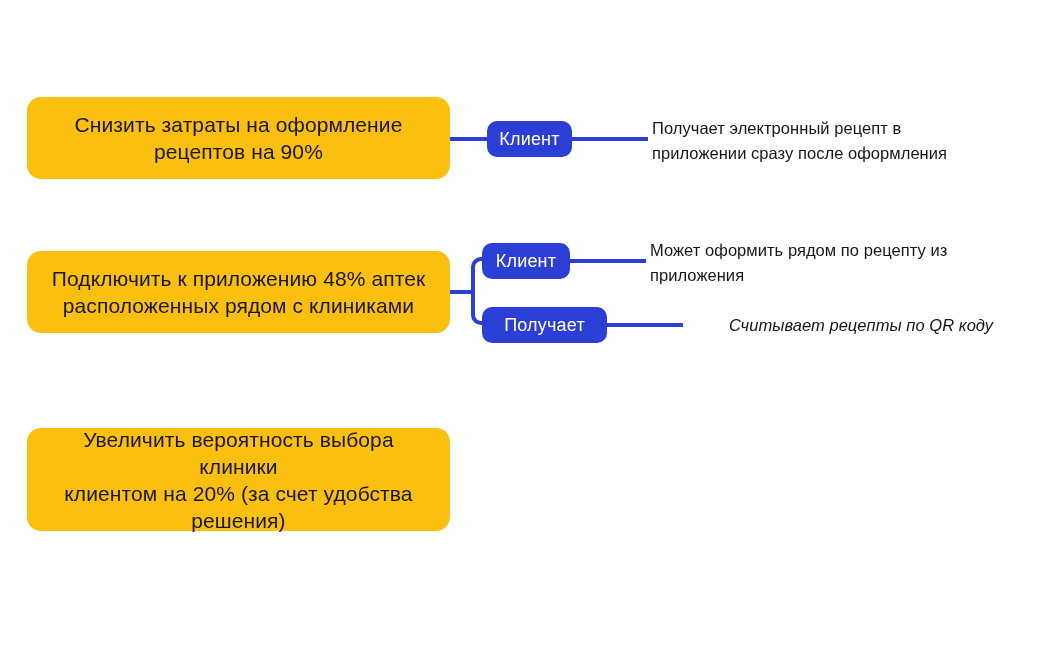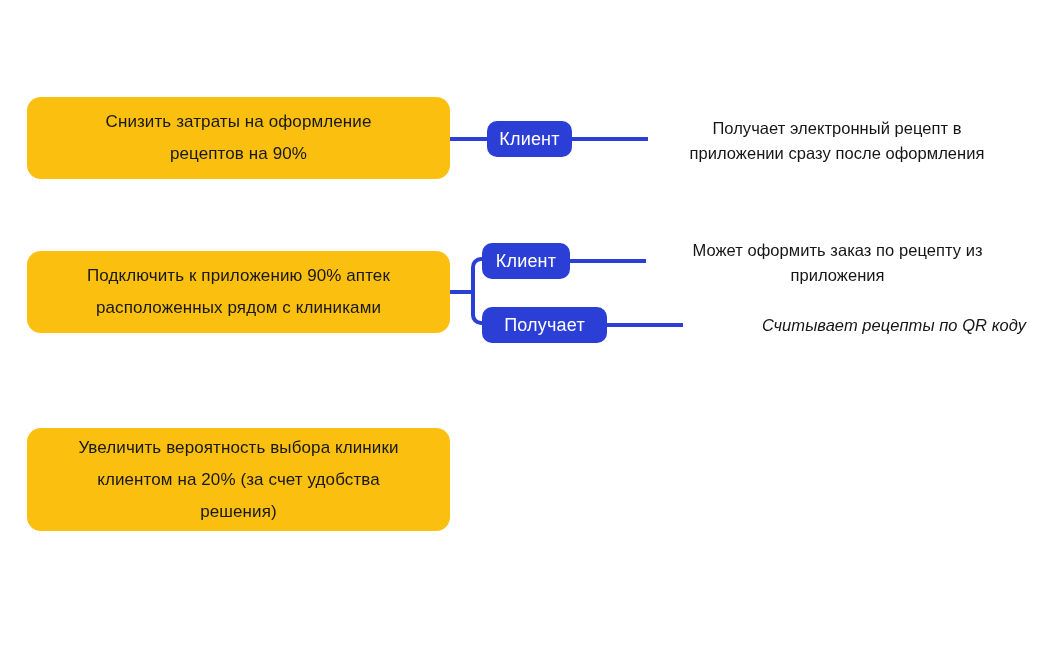--- a/index.html
+++ b/index.html
@@ -27,22 +27,22 @@
     background: #FBBF0F;
     border-radius: 14px;
     box-sizing: border-box;
     display: flex;
     align-items: center;
     justify-content: center;
     text-align: center;
     padding: 6px 22px;
   }
   .goal-card .goal-text {
-    font-size: 17px;
-    line-height: 32px;
+    font-size: 21px;
+    line-height: 27px;
     color: #181818;
     letter-spacing: 0.1px;
     white-space: pre-line;
   }
   #goal-1 { left: 27px;  top: 97px;  width: 423px; height: 82px; }
   #goal-2 { left: 27px;  top: 251px; width: 423px; height: 82px; }
   #goal-3 { left: 27px;  top: 428px; width: 423px; height: 103px; }
 
   
   .role-pill {
@@ -90,21 +90,20 @@
   }
 
   
   .desc {
     position: absolute;
     font-size: 16.5px;
     line-height: 25px;
     color: #161616;
     letter-spacing: 0.05px;
     white-space: pre-line;
-    text-align: center;
   }
   #desc-1 { left: 652px; top: 116px; width: 370px; }
   #desc-2 { left: 650px; top: 238px; width: 375px; }
   #desc-3 { left: 729px; top: 313px; width: 330px; font-style: italic; }
 </style>
 </head>
 <body>
 
 <div class="canvas">
 
@@ -118,37 +117,37 @@
   <div class="role-pill" id="role-1">
     <span class="role-text">Клиент</span>
   </div>
 
   <div class="conn conn-h" id="conn-1-right"></div>
 
   <div class="desc" id="desc-1">Получает электронный рецепт в
 приложении сразу после оформления</div>
 
   <div class="goal-card" id="goal-2">
-    <span class="goal-text">Подключить к приложению 90% аптек
+    <span class="goal-text">Подключить к приложению 48% аптек
 расположенных рядом с клиниками</span>
   </div>
 
   <div class="conn conn-h" id="conn-2-stem"></div>
 
   <svg id="bracket" viewBox="0 0 16 68">
     <path d="M16 2 H10 A8 8 0 0 0 2 10 V58 A8 8 0 0 0 10 66 H16" fill="none" stroke="#2B3ED6" stroke-width="4"></path>
   </svg>
 
   <div class="role-pill" id="role-2">
     <span class="role-text">Клиент</span>
   </div>
 
   <div class="conn conn-h" id="conn-2-right"></div>
 
-  <div class="desc" id="desc-2">Может оформить заказ по рецепту из
+  <div class="desc" id="desc-2">Может оформить рядом по рецепту из
 приложения</div>
 
   <div class="role-pill" id="role-3">
     <span class="role-text">Получает</span>
   </div>
 
   <div class="conn conn-h" id="conn-3-right"></div>
 
   <div class="desc" id="desc-3">Считывает рецепты по QR коду</div>
 

